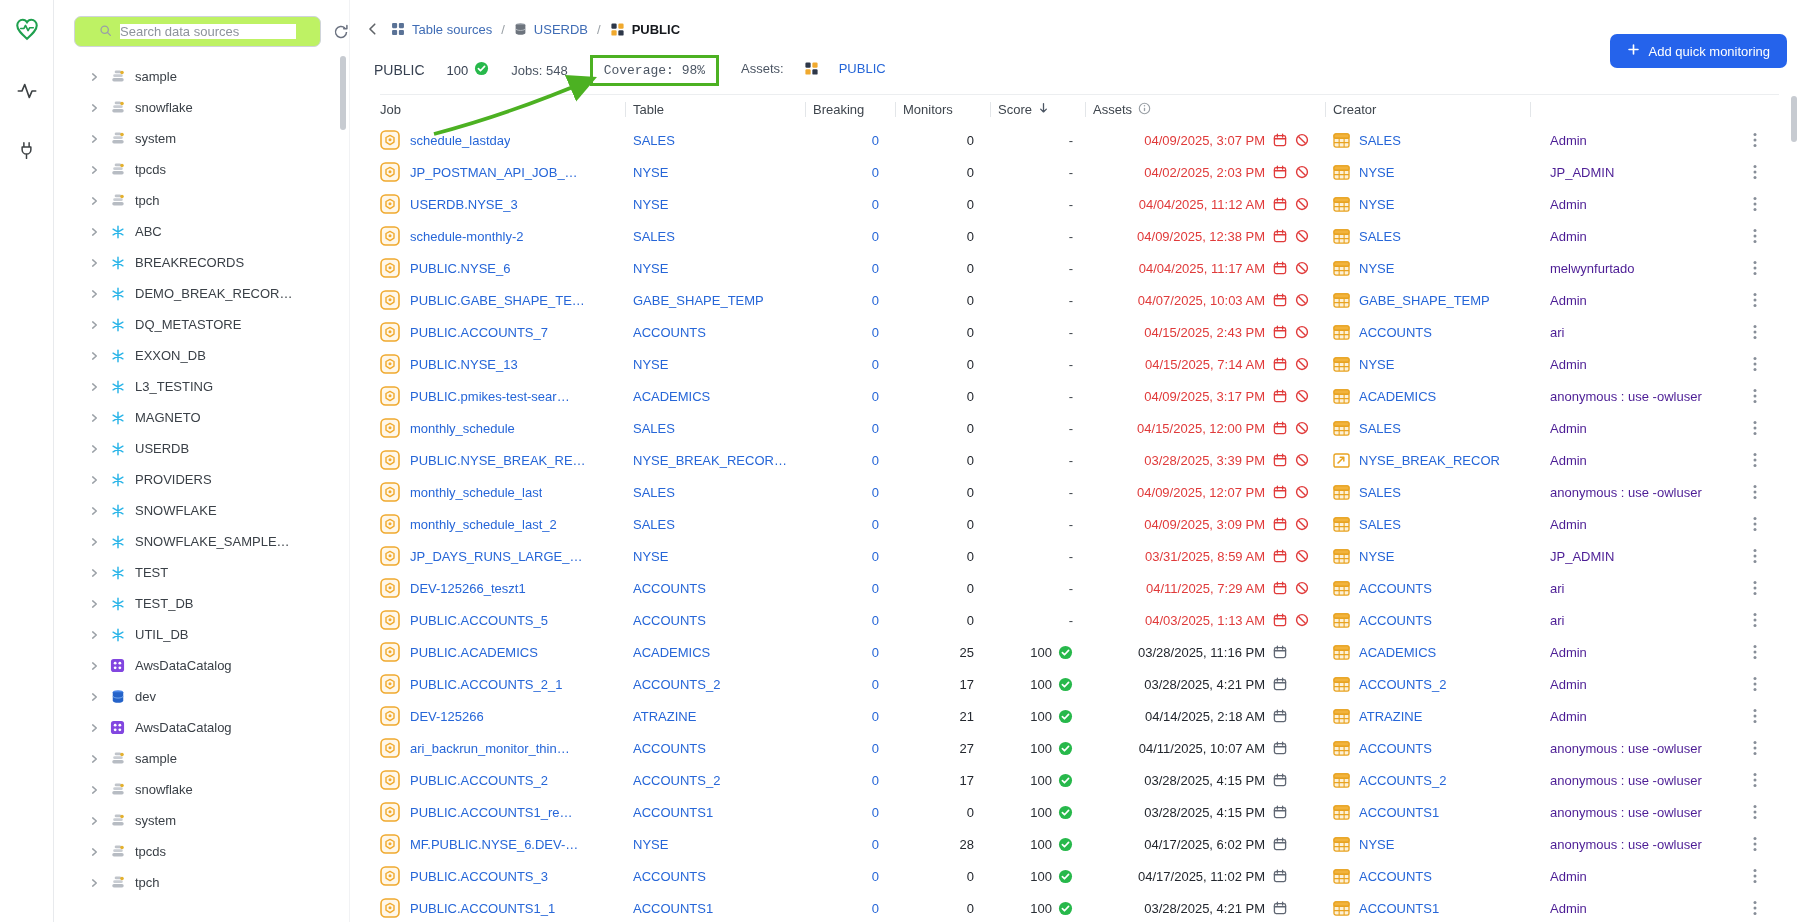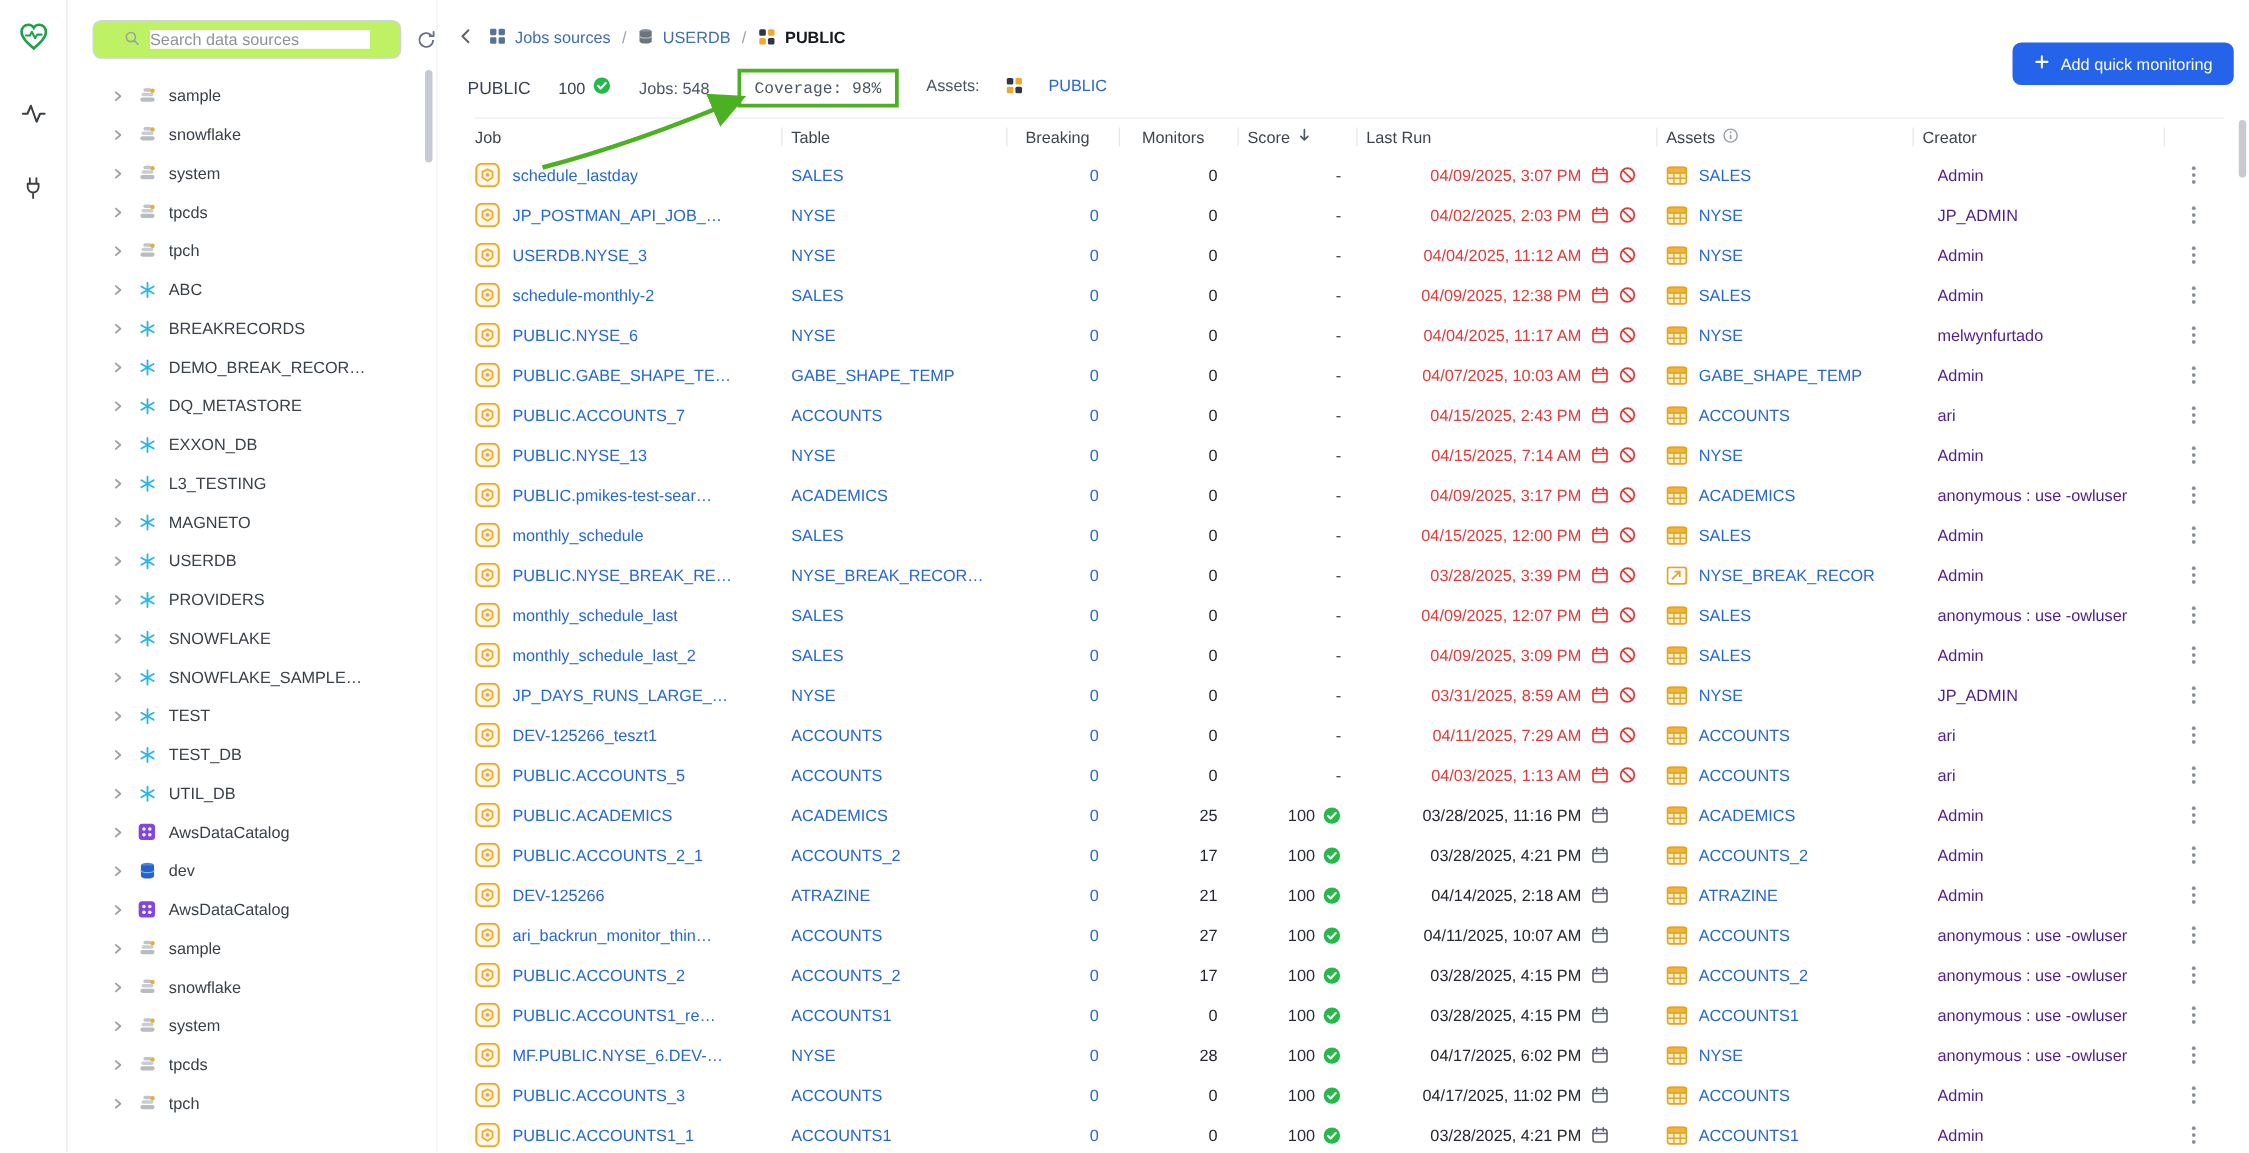--- a/index.html
+++ b/index.html
@@ -78,21 +78,21 @@
   .table { padding: 0 20px 0 30px; margin-top: 4px; }
   .thead, .trow {
     display: grid;
     grid-template-columns: 245px 180px 90px 95px 95px 240px 205px 1fr 48px;
     align-items: center;
   }
   .thead { height: 30px; border-top: 1px solid #eceef0; color: #3e454d; }
   .th { display: flex; align-items: center; height: 100%; padding-left: 8px; gap: 6px; position: relative; }
   .th:first-child { padding-left: 0; }
   .th + .th::before { content: ""; position: absolute; left: 0; top: 7px; bottom: 7px; width: 1px; background: #e3e6e9; }
-  .th.right { justify-content: center; padding-right: 16px; }
+  .th.right { justify-content: flex-start; padding-right: 16px; }
   .trow { height: 32px; }
   .tcell { display: flex; align-items: center; min-width: 0; }
   .link { color: #2666d8; cursor: pointer; text-decoration: none; }
   .trunc { white-space: nowrap; overflow: hidden; text-overflow: ellipsis; }
   .c-job { gap: 10px; padding-right: 12px; }
   .job-ic { display: flex; flex: 0 0 auto; }
   .c-table { padding-left: 8px; padding-right: 10px; }
   .c-breaking { justify-content: flex-end; padding-right: 16px; }
   .c-monitors { justify-content: flex-end; padding-right: 16px; color: #23272e; }
   .c-score { justify-content: flex-end; padding-right: 12px; gap: 6px; }
@@ -560,21 +560,21 @@
       <div class="crumbs">
           <span class="crumb">
             <span class="bc-ic">
               <svg width="14" height="14" viewBox="0 0 16 16" fill="#5a7296">
                 <rect x="1.2" y="1.2" width="5.8" height="5.8" rx="1.2"></rect>
                 <rect x="9" y="1.2" width="5.8" height="5.8" rx="1.2"></rect>
                 <rect x="1.2" y="9" width="5.8" height="5.8" rx="1.2"></rect>
                 <rect x="9" y="9" width="5.8" height="5.8" rx="1.2"></rect>
               </svg>
             </span>
-            <span>Jobs sources</span>
+            <span>Table sources</span>
           </span>
           <span class="crumb-sep">/</span>
           <span class="crumb">
             <span class="bc-ic">
               <svg width="13" height="14" viewBox="0 0 16 16">
                 <ellipse cx="8" cy="3.2" rx="6" ry="2.4" fill="#8b929b"></ellipse>
                 <path d="M2 3.2v9.6c0 1.3 2.7 2.4 6 2.4s6-1.1 6-2.4V3.2" fill="#6d747d"></path>
                 <path d="M2 7.4c0 1.3 2.7 2.4 6 2.4s6-1.1 6-2.4" fill="none" stroke="#c3c8ce" stroke-width="1"></path>
               </svg>
             </span>
@@ -638,23 +638,20 @@
           <div class="th right">
             <span>Monitors</span>
           </div>
           <div class="th">
             <span>Score</span>
             <span><svg width="11" height="12" viewBox="0 0 12 12" fill="none" stroke="#4b5563" stroke-width="1.4" stroke-linecap="round" stroke-linejoin="round">
                 <path d="M6 1.2v9M2.9 7.2L6 10.3l3.1-3.1"></path>
               </svg></span>
           </div>
           <div class="th">
-            <span>Last Run</span>
-          </div>
-          <div class="th">
             <span>Assets</span>
             <span><svg width="13" height="13" viewBox="0 0 16 16">
                 <circle cx="8" cy="8" r="6.4" fill="none" stroke="#9aa0a6" stroke-width="1.4"></circle>
                 <path d="M8 7.2v4" stroke="#9aa0a6" stroke-width="1.6"></path>
                 <circle cx="8" cy="4.7" r="0.95" fill="#9aa0a6"></circle>
               </svg></span>
           </div>
           <div class="th">
             <span>Creator</span>
           </div>

